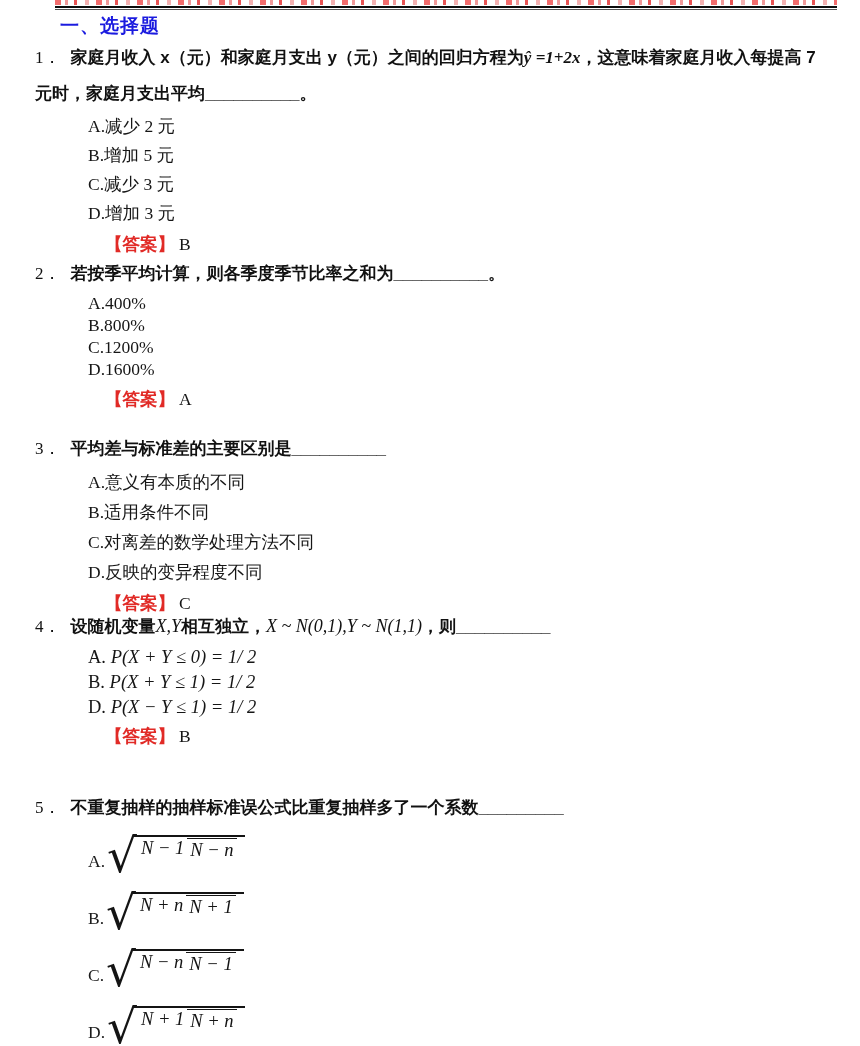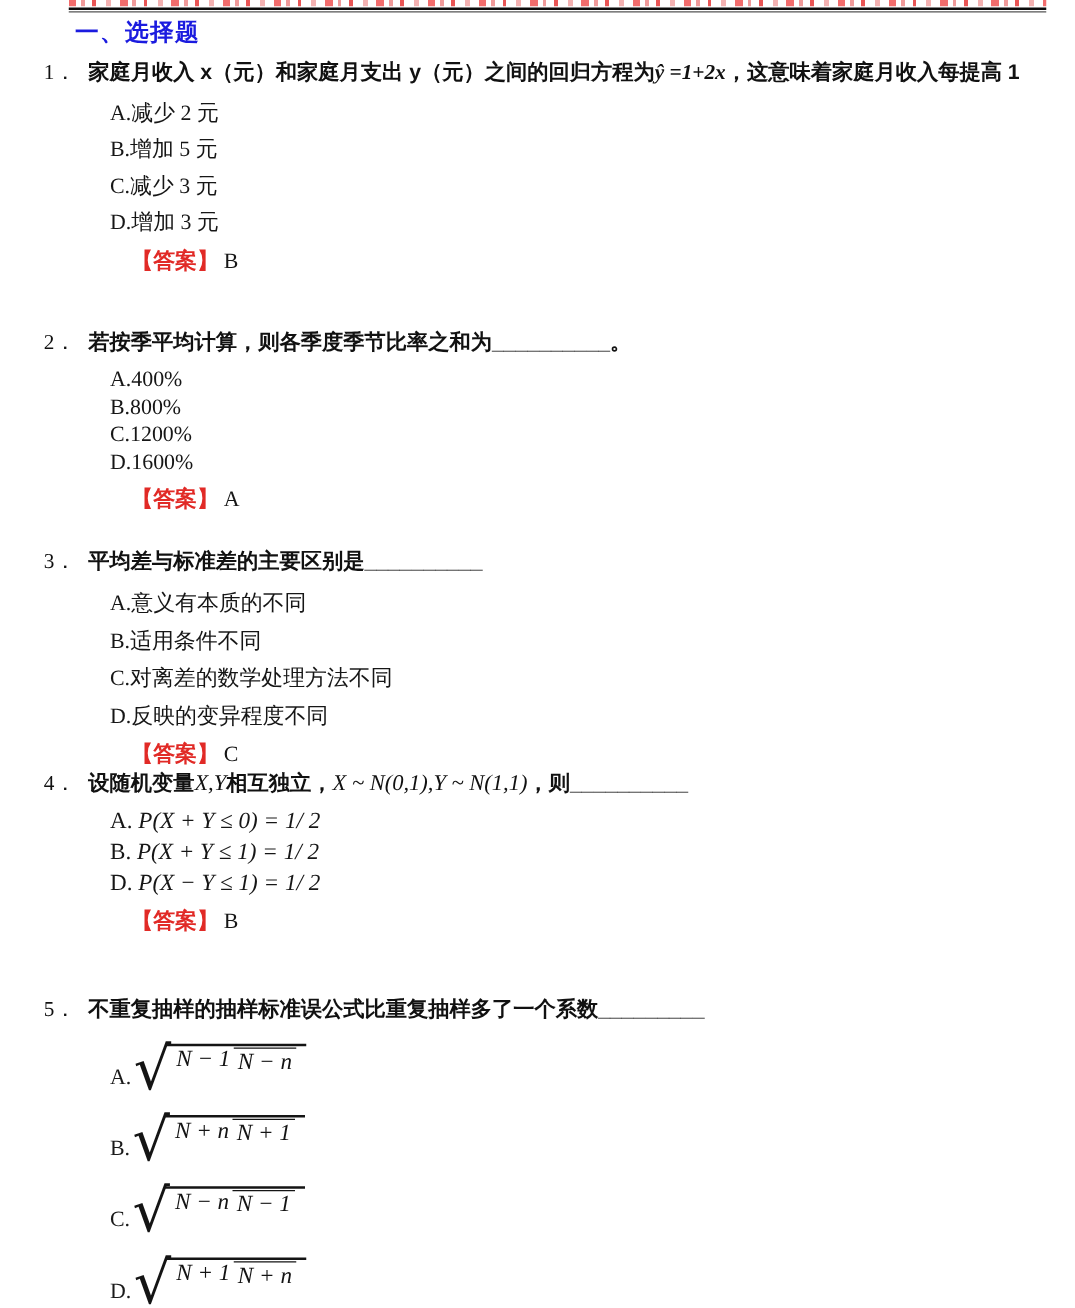--- a/index.html
+++ b/index.html
@@ -62,22 +62,23 @@
 
   <div class="top-clip">
     <div class="red-noise"></div>
     <div class="rule"></div>
   </div>
 
   <div class="section-title">一、选择题</div>
 
   <div class="q" style="top:40px">
     <div class="q-title">
-      <span class="q-num">1．</span><span>家庭月收入 x（元）和家庭月支出 y（元）之间的回归方程为</span><span class="formula">ŷ =1+2x</span><span>，这意味着家庭月收入每提高 1</span>
+      <span class="q-num">1．</span><span>家庭月收入 x（元）和家庭月支出 y（元）之间的回归方程为</span><span class="formula">ŷ =1+2x</span><span>，这意味着家庭月收入每提高 7</span>
     </div>
+    <div class="q-title">元时，家庭月支出平均__________。</div>
     <div class="opts wide">
       <div>A.减少 2 元</div>
       <div>B.增加 5 元</div>
       <div>C.减少 3 元</div>
       <div>D.增加 3 元</div>
     </div>
     <div class="answer">
       <span class="lbl">【答案】</span><span class="val">B</span>
     </div>
   </div>

